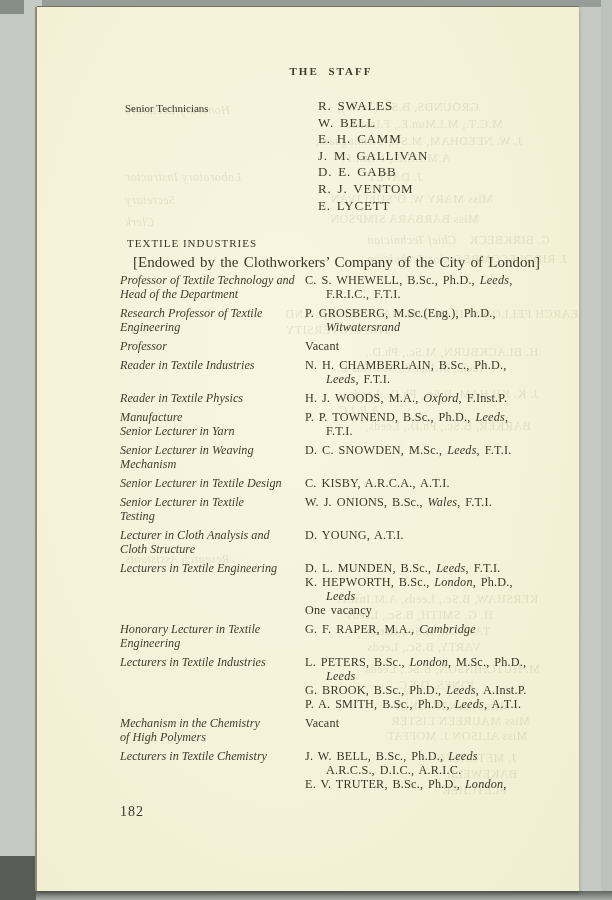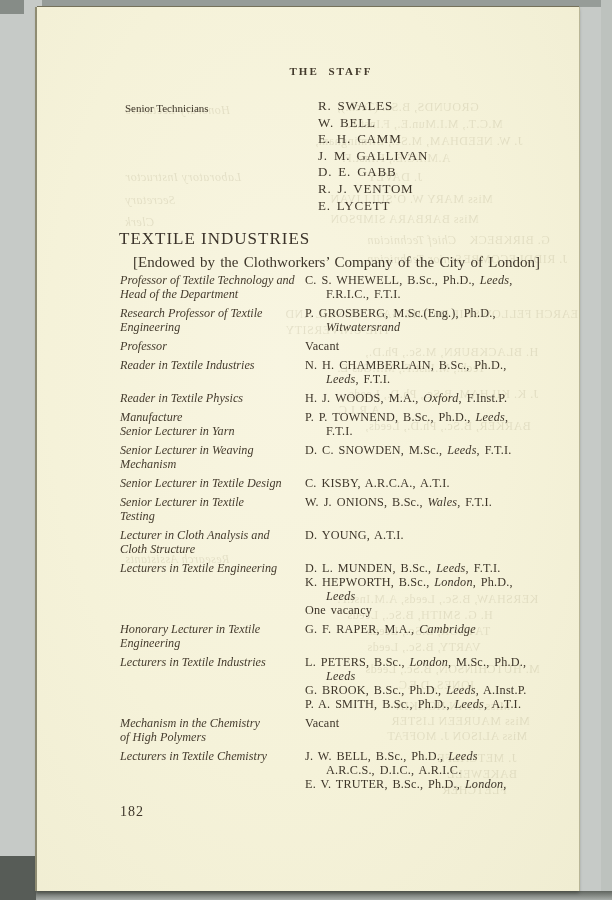--- a/index.html
+++ b/index.html
@@ -13,22 +13,22 @@
   .corner-bl{position:absolute;left:0;top:856px;width:36px;height:44px;background:#575c57;}
   .paper{position:absolute;left:37px;top:7px;width:542px;height:884px;
     background:radial-gradient(ellipse at 45% 40%, #f8f5e1 0%, #f5f2d9 55%, #f0edd2 100%);
     box-shadow:-2px 0 0 #8f8c72, 1px 0 0 #b9b697, 0 -1px 0 #75715a, 0 2px 3px rgba(55,58,50,.5);
     color:#3e362a;}
   .running-head{position:absolute;top:58px;left:244px;width:100px;text-align:center;
     font-weight:bold;font-size:11px;letter-spacing:2px;word-spacing:5px;color:#433a2c;}
   .st-label{position:absolute;left:88px;top:95px;font-size:11px;}
   .st-names{position:absolute;left:281px;top:91px;font-size:13px;line-height:16.6px;
     letter-spacing:.8px;word-spacing:2px;white-space:nowrap;}
-  .section-title{position:absolute;left:82px;top:222px;font-size:17px;font-weight:normal;
-    letter-spacing:1px;margin:0;color:#3b332a;}
+  .section-title{position:absolute;left:82px;top:222px;font-size:11px;font-weight:normal;
+    letter-spacing:1px;margin:8px;color:#3b332a;}
   .endow{position:absolute;left:96px;top:247px;font-size:15px;word-spacing:1.5px;white-space:nowrap;}
   .rows{position:absolute;left:83px;top:266px;width:446px;font-size:12px;line-height:14px;}
   .row{display:flex;margin-bottom:5px;}
   .pos{width:185px;flex:none;font-style:italic;font-size:12.2px;color:#453c2e;}
   .names{flex:1;letter-spacing:.2px;word-spacing:1.6px;font-size:12.2px;white-space:nowrap;}
   .name-line.indent{padding-left:21px;}
   .it{font-style:italic;}
   .page-num{position:absolute;left:83px;top:797px;font-size:14px;letter-spacing:1px;}
   .ghost-layer{position:absolute;inset:0;overflow:hidden;}
   .ghost{position:absolute;transform:scaleX(-1);color:#857b55;opacity:.16;font-size:12px;

